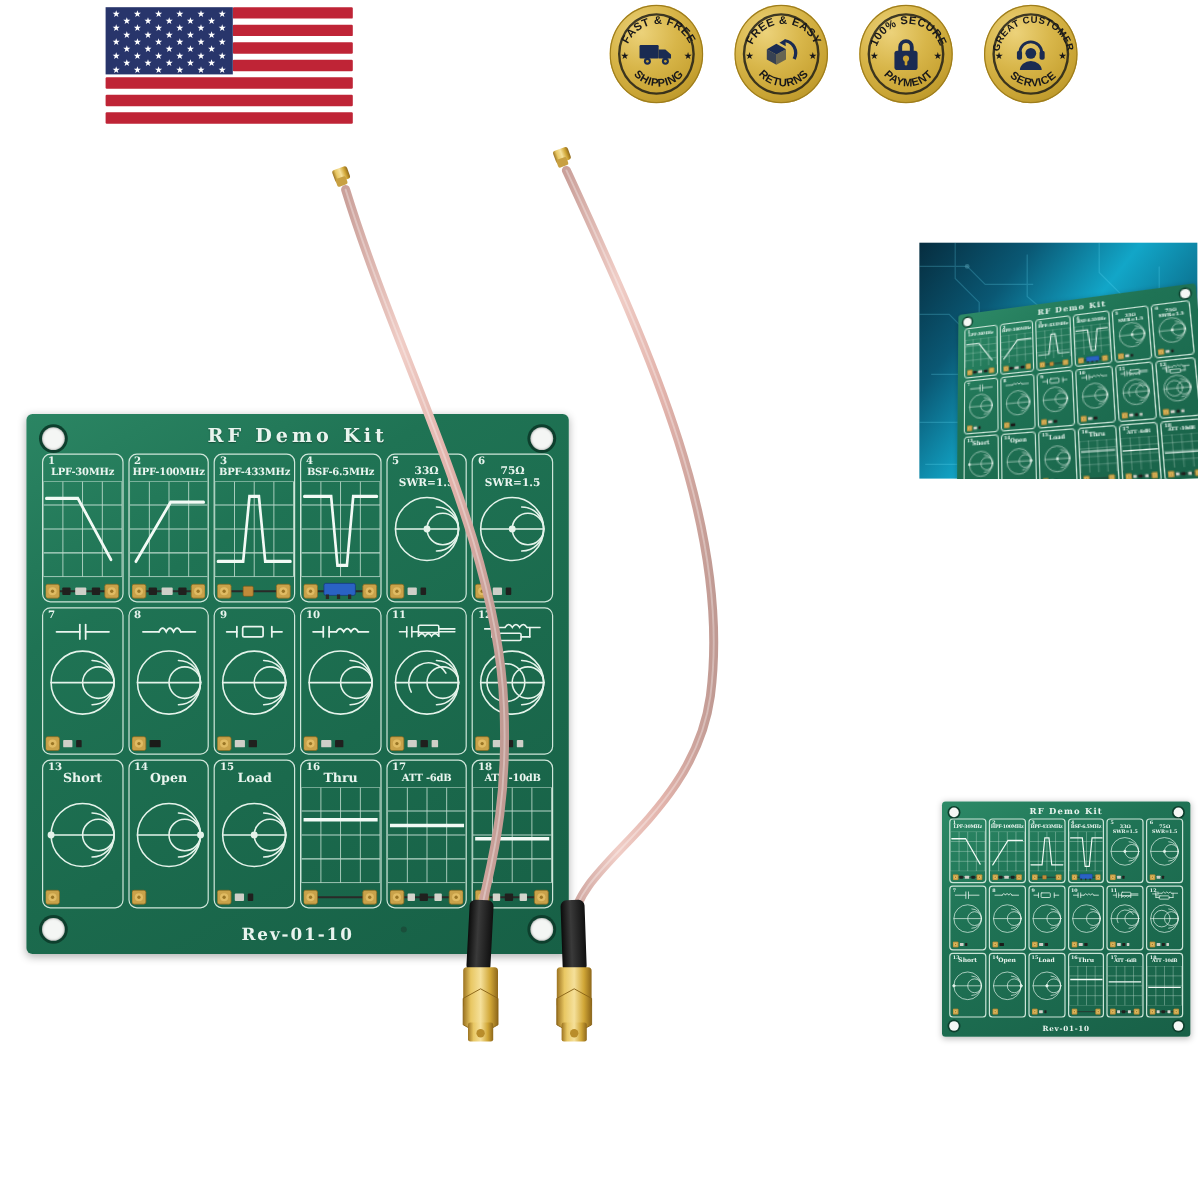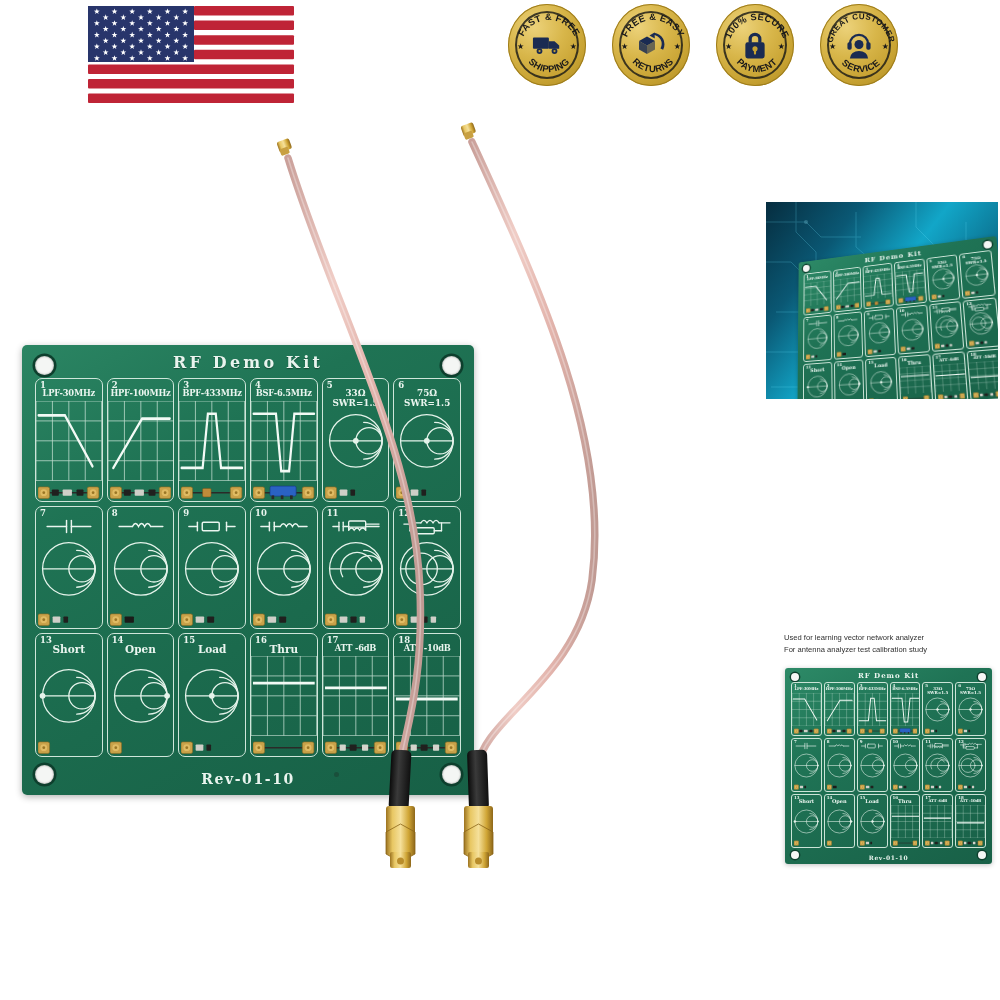--- a/index.html
+++ b/index.html
@@ -248,24 +248,20 @@
           <path d="M5.5 12 a8.5 8.5 0 0 1 17 0" fill="none" stroke="#1a2b52" stroke-width="2.2"></path>
           <rect x="3.2" y="10.5" width="4" height="7" rx="1.6"></rect>
           <rect x="20.8" y="10.5" width="4" height="7" rx="1.6"></rect>
           <circle cx="14" cy="12.5" r="4.2"></circle>
           <path d="M5.5 25.5 a8.5 7 0 0 1 17 0 Z"></path>
         </svg>
       </div>
     </div>
   </div>
 
-  <div id="caption">
-    <div>Used for learning vector network analyzer</div>
-    <div>For antenna analyzer test calibration study</div>
-  </div>
 
   <div id="main-pcb">
     <div class="pcb-title">RF Demo Kit</div>
     <div class="mhole mh-tl"></div>
     <div class="mhole mh-tr"></div>
     <div class="mhole mh-bl"></div>
     <div class="mhole mh-br"></div>
     <div class="pcb-dot"></div>
     <div id="cell-grid">
         <div class="cell">

